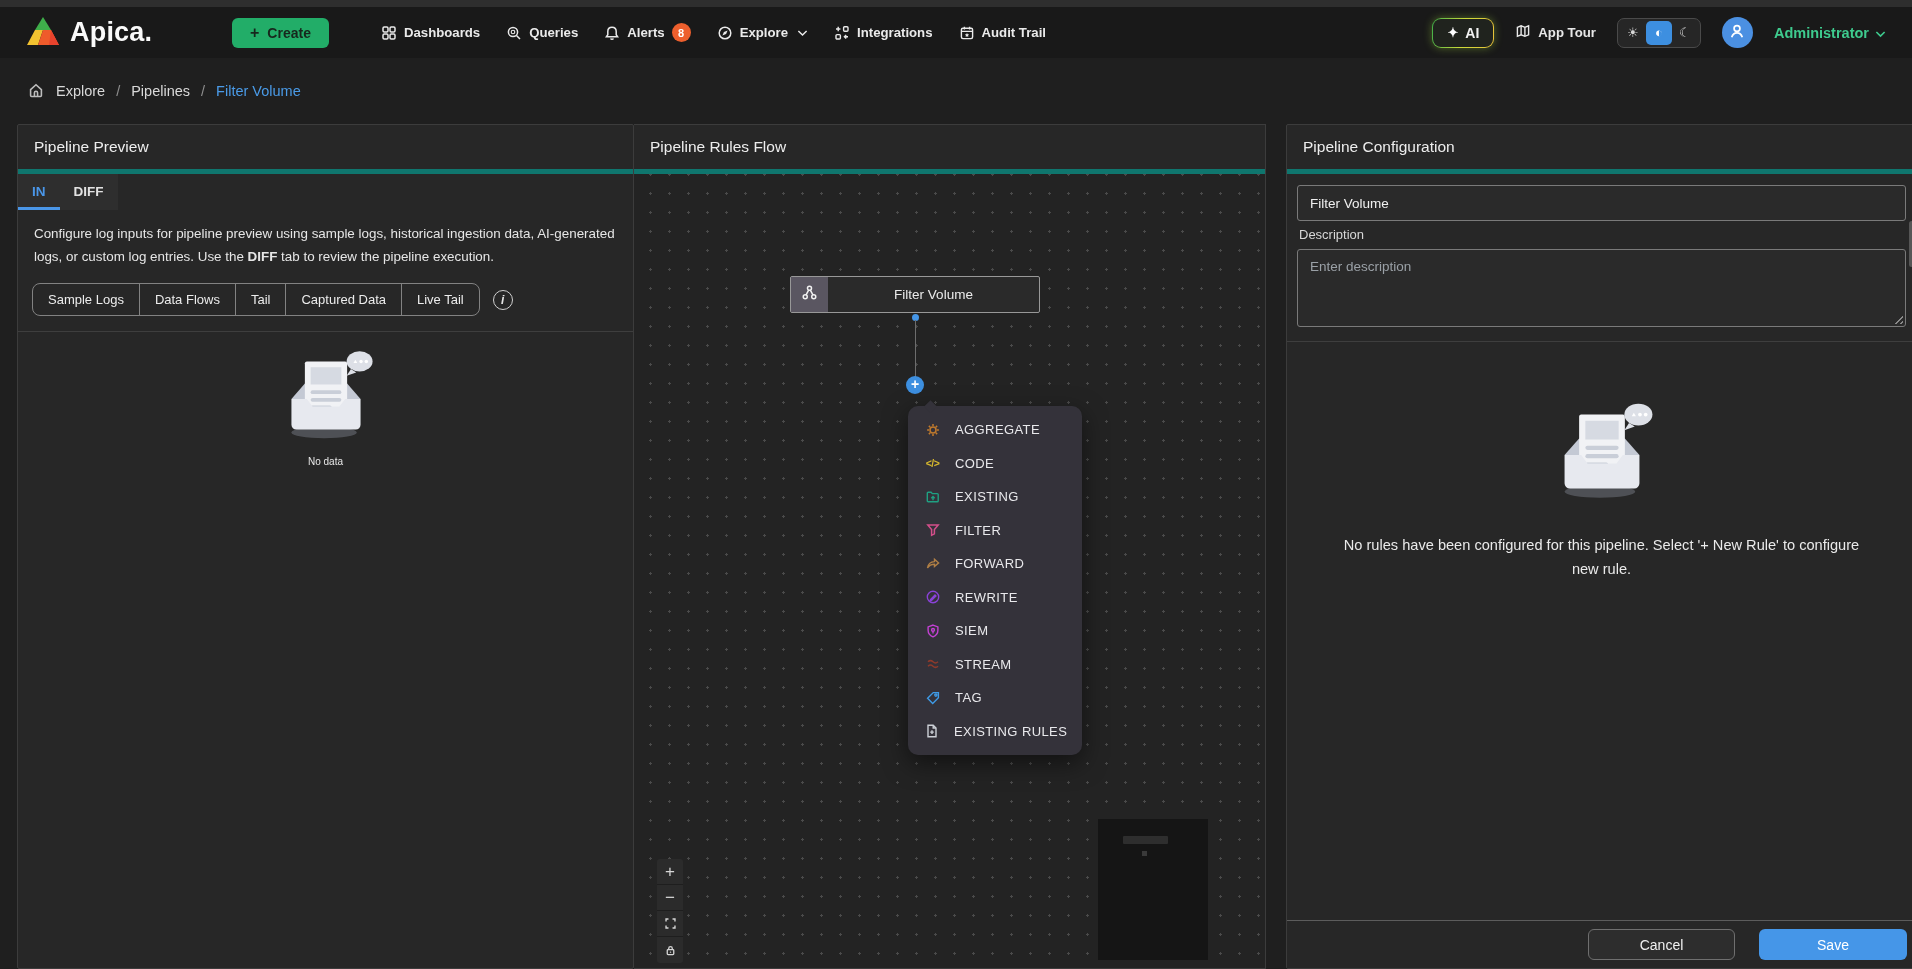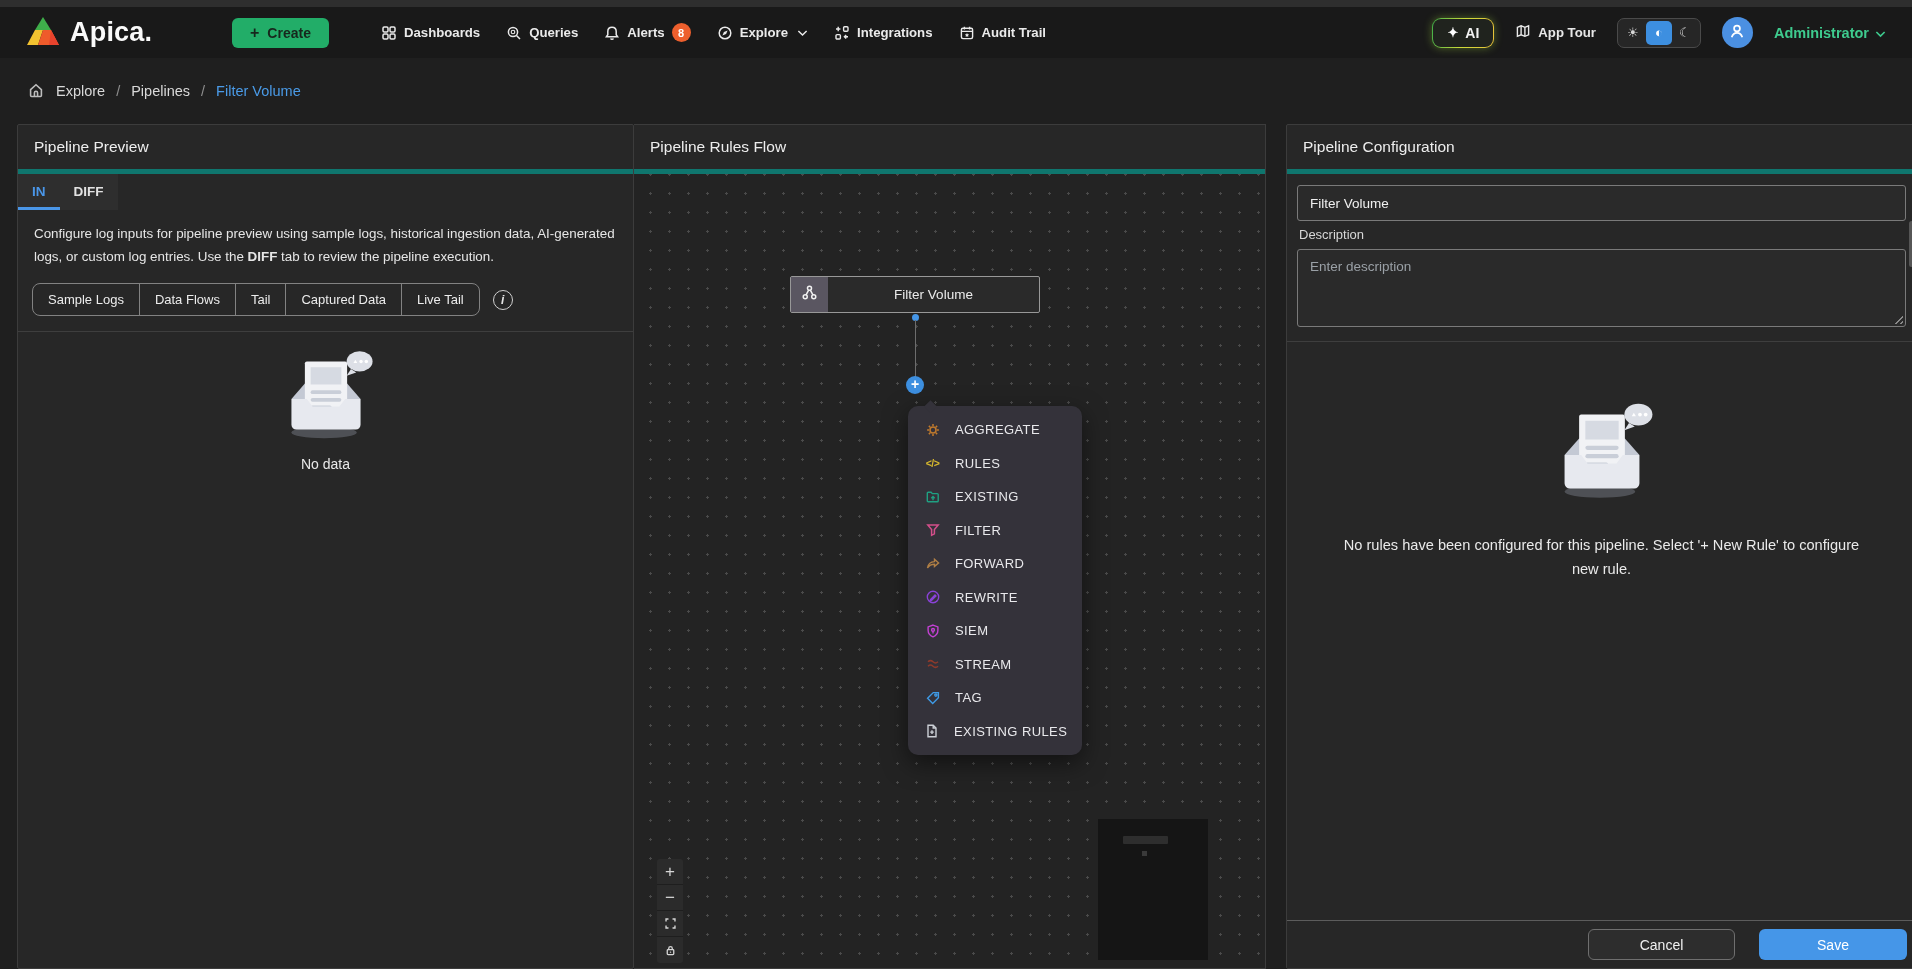--- a/index.html
+++ b/index.html
@@ -57,21 +57,21 @@
   .preview-desc { padding:13px 16px 6px; font-size:13.4px; line-height:1.68; color:#e6e6e6; }
   .source-row { display:flex; align-items:center; gap:13px; padding:9px 14px 15px; }
   .btn-group { display:flex; border:1px solid #828282; border-radius:8px; overflow:hidden; }
   .src-btn { background:transparent; border:none; border-left:1px solid #828282; color:#ececec;
     font-size:13px; font-family:inherit; padding:8px 15px; cursor:pointer; white-space:nowrap; }
   .src-btn:first-child { border-left:none; }
   .info-circle { width:20px; height:20px; border-radius:50%; border:1.6px solid #cfcfcf; color:#e5e5e5;
     display:flex; align-items:center; justify-content:center; font-size:12px; font-weight:700; font-style:italic; cursor:pointer; }
   .section-divider { border-bottom:1px solid #3e3e3e; }
   .empty-state { text-align:center; padding-top:16px; }
-  .empty-label { margin-top:8px; font-size:14px; color:#e8e8e8; }
+  .empty-label { margin-top:8px; font-size:10px; color:#e8e8e8; }
 
   
   .canvas { position:absolute; top:49px; left:0; right:0; bottom:0; overflow:hidden;
     background-image:radial-gradient(circle, #4a4a4a 1.05px, rgba(0,0,0,0) 1.4px);
     background-size:19px 19px; background-position:7px 10px; }
   .flow-node { position:absolute; left:156px; top:102px; width:250px; height:37px; display:flex;
     border:1px solid #989898; border-radius:2px; background:#2a2a2a; cursor:grab; }
   .flow-node .node-icon-box { width:37px; background:#5a5661; display:flex; align-items:center; justify-content:center; }
   .flow-node .node-label { flex:1; display:flex; align-items:center; justify-content:center; font-size:13.5px; color:#ebebeb; }
   .conn-dot { position:absolute; left:278px; top:140px; width:7px; height:7px; border-radius:50%; background:#4596e8; }
@@ -334,21 +334,21 @@
           <span class="ricon" style="color: rgb(192, 122, 45);">
             <svg width="16" height="16" viewBox="0 0 16 16" fill="none" stroke="currentColor" stroke-width="1.5">
               <circle cx="8" cy="8" r="3"></circle>
               <path d="M12 8h1.9M10.8 10.8l1.35 1.35M8 12v1.9M5.2 10.8 3.85 12.15M4 8H2.1M5.2 5.2 3.85 3.85M8 4V2.1M10.8 5.2l1.35-1.35"></path>
             </svg>
             </span>
           <span class="rlabel">AGGREGATE</span>
         </div>
         <div class="rule-item">
           <span class="ricon code-glyph" style="color: rgb(216, 185, 46);">&lt;/&gt;</span>
-          <span class="rlabel">RULES</span>
+          <span class="rlabel">CODE</span>
         </div>
         <div class="rule-item">
           <span class="ricon" style="color: rgb(31, 160, 130);">
             <svg width="16" height="16" viewBox="0 0 16 16" fill="none" stroke="currentColor" stroke-width="1.4">
               <path d="M2.3 5.4V4.2c0-.5.4-.9.9-.9h2.9l1.2 1.3h5c.5 0 .9.4.9.9v6.4c0 .5-.4.9-.9.9H3.2c-.5 0-.9-.4-.9-.9V5.4Z"></path>
               <path d="M8 11.2V7.6M6.3 9.2 8 7.5l1.7 1.7"></path>
             </svg>
             </span>
           <span class="rlabel">EXISTING</span>
         </div>

